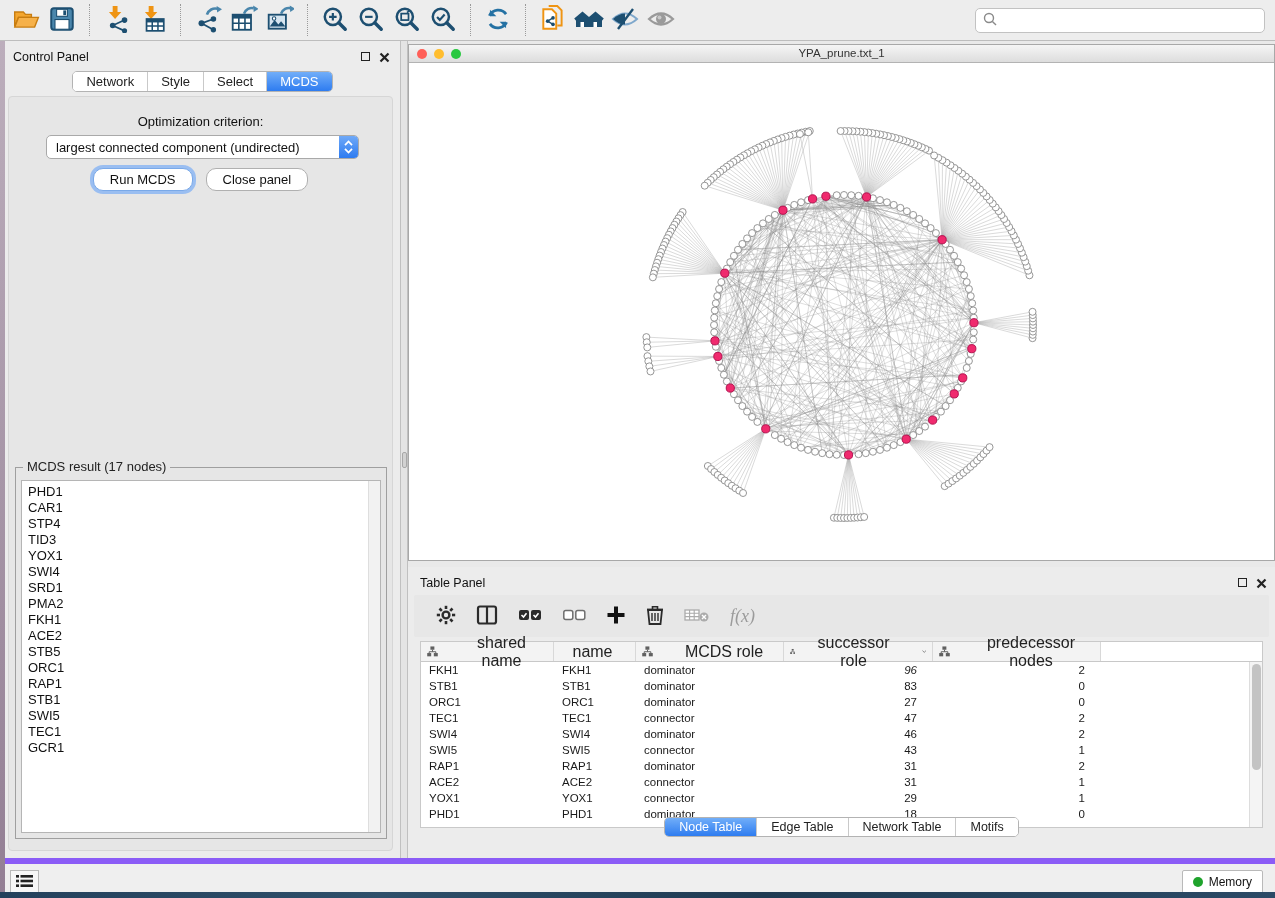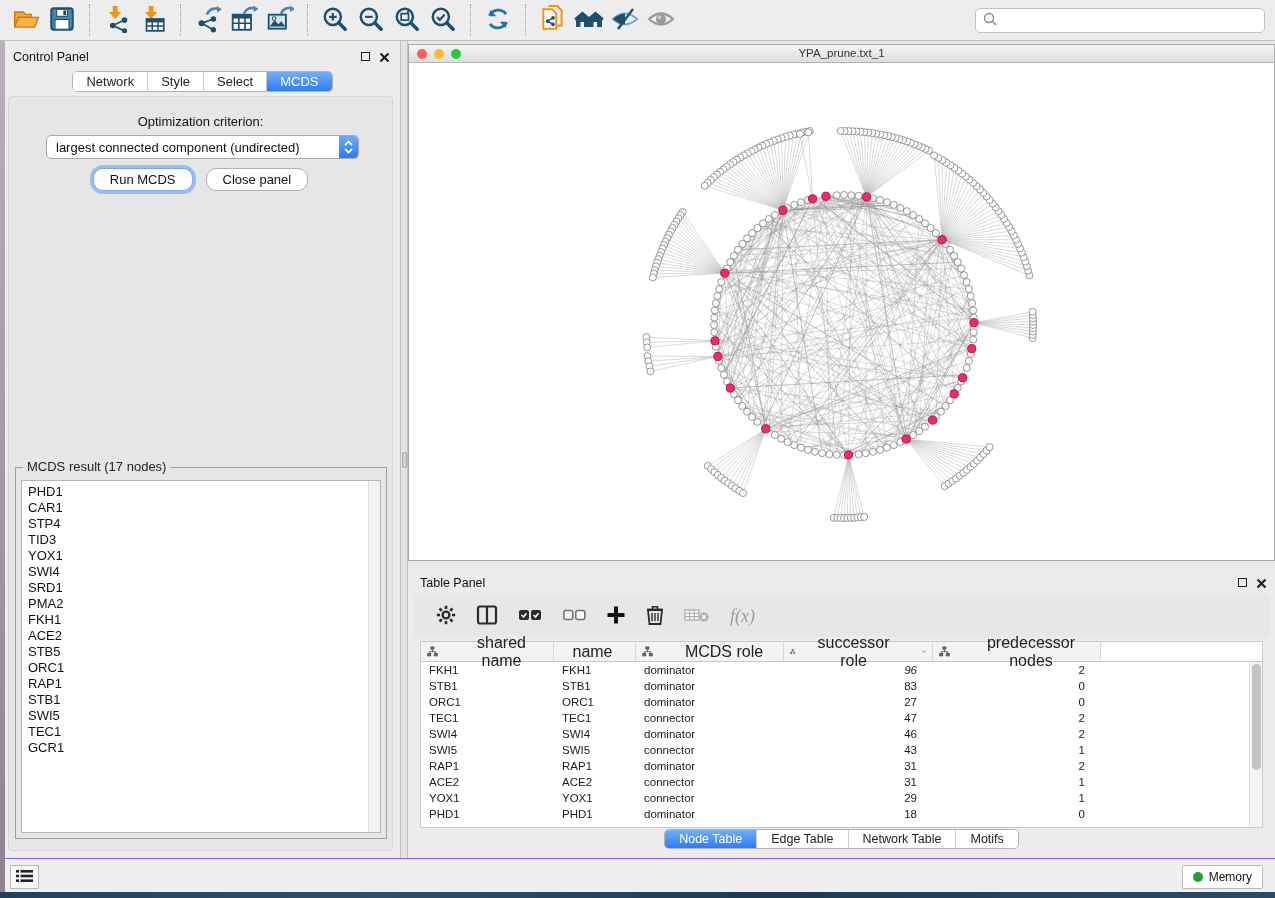--- a/index.html
+++ b/index.html
@@ -74,26 +74,26 @@
   .th .lbl { flex:1; text-align:center; padding-right:10px; }
   .th.noicon .lbl { padding-left:0; }
   .th-fill { flex:1; background:#fff; border-right:none; }
   .tbody { position:relative; }
   .tr { display:flex; height:16px; }
   .td { font-size:11.5px; color:#1a1a1a; line-height:16px; white-space:nowrap; overflow:hidden; }
   .td.left { padding-left:8px; text-align:left; }
   .td.right { padding-right:16px; text-align:right; }
   .tscroll { position:absolute; right:0; top:0; width:13px; height:165px; background:#f4f4f4; border-left:1px solid #ddd; }
   .tthumb { position:absolute; left:1.5px; top:2px; width:9px; height:106px; background:#c3c3c3; border-radius:5px; }
-  .tp-tabs { position:absolute; left:0; right:0; top:262px; display:flex; justify-content:center; }
+  .tp-tabs { position:absolute; left:0; right:0; top:250px; display:flex; justify-content:center; }
   .tp-tabs .seg { height:20px; }
   .tp-tabs .seg-opt { font-size:12.5px; padding:0 14px; }
 
   
-  .statusbar { position:absolute; left:0; top:858px; width:1275px; height:34px; background:#efefef; border-top:1px solid #8b5cf6; }
+  .statusbar { position:absolute; left:0; top:858px; width:1275px; height:34px; background:#efefef; border-top:6px solid #8b5cf6; }
   .list-btn { position:absolute; left:10px; top:6px; width:29px; height:24px; background:#f7f7f7; border:1px solid #b9b9b9; display:flex; align-items:center; justify-content:center; }
   .mem-btn { position:absolute; right:12px; top:6px; height:24px; background:#fff; border:1px solid #b9b9b9; border-radius:2px; display:flex; align-items:center; gap:6px; padding:0 10px; font-size:12px; color:#111; }
   .mem-dot { width:10px; height:10px; border-radius:50%; }
 </style>
 </head>
 <body>
 
 <div id="app">
 
   <div class="toolbar">

